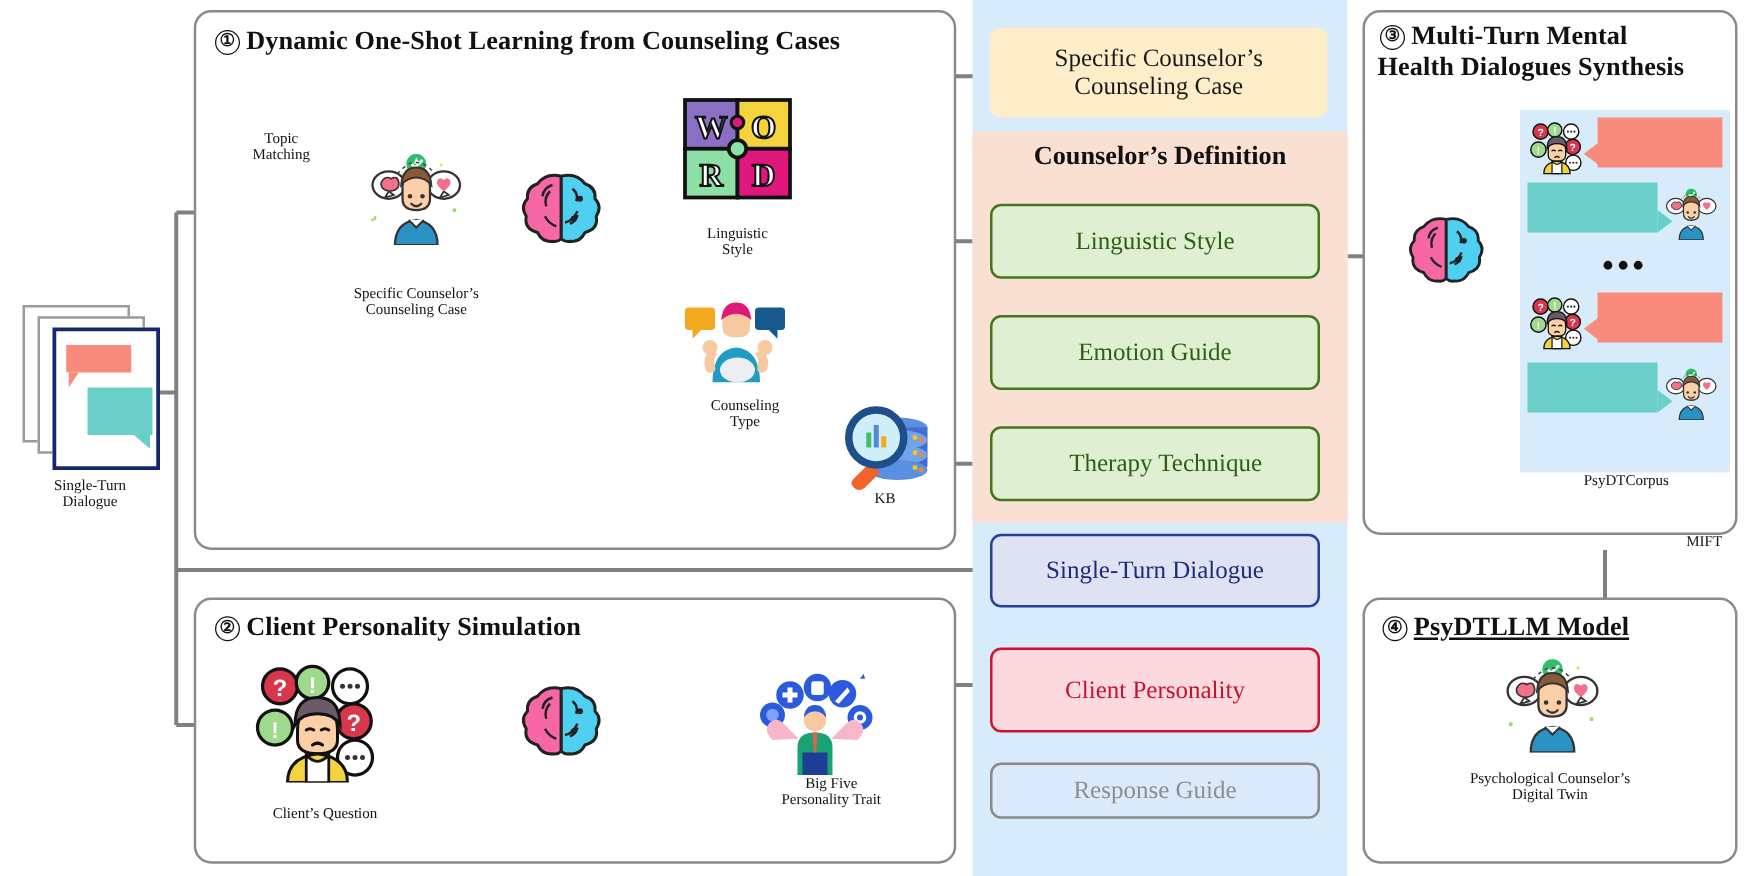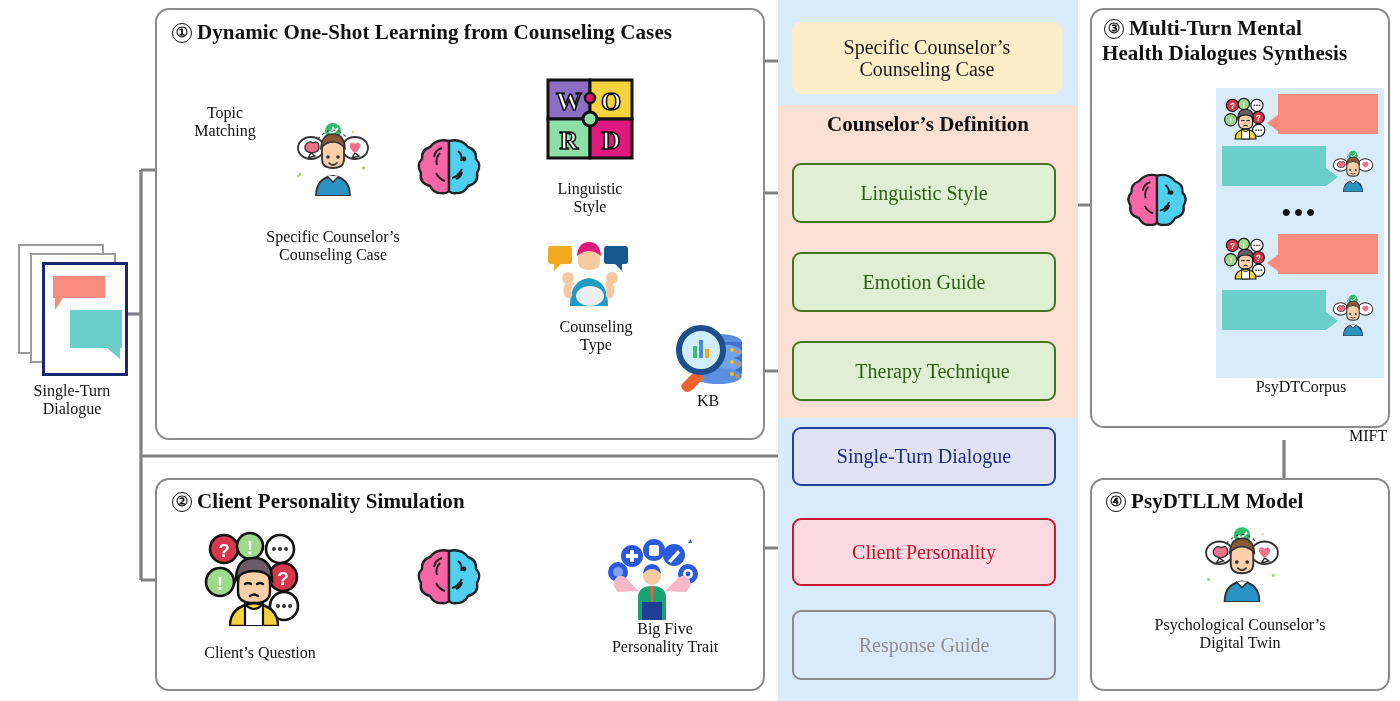--- a/index.html
+++ b/index.html
@@ -34,21 +34,21 @@
   }
   .mbox.cream { background:#fdeec9; border:1px solid #fdeec9; color:#1a1a1a; }
   .mbox.green { background:#dff0d2; border:2.2px solid #46741f; color:#2f5d16; }
   .mbox.blue  { background:#dfe2f2; border:2.4px solid #25409a; color:#1b2d7a; }
   .mbox.red   { background:#fbd9de; border:2.4px solid #cf1430; color:#c31330; }
   .mbox.gray  { background:#dbeafb; border:2.2px solid #8a8a8a; color:#8e8e8e; }
   .defhdr { position:absolute; left:778px; top:112px; width:300px; text-align:center;
             font-size:21px; font-weight:bold; color:#111; }
 
   
-  .lbl { position:absolute; text-align:center; font-size:16px; line-height:1.12; white-space:nowrap; }
+  .lbl { position:absolute; text-align:center; font-size:12px; line-height:1.12; white-space:nowrap; }
   .lbl.two { white-space:normal; }
 
   
   #corpus { position:absolute; left:1216px; top:88px; width:168px; height:290px; background:#d7ebfb; }
   .bub { position:absolute; }
   .bub.salmon { background:#f98b7d; }
   .bub.teal   { background:#69cfc8; }
   .dots { position:absolute; font-size:26px; letter-spacing:3px; color:#111; font-weight:bold; }
 
   
@@ -337,21 +337,21 @@
   </div>
 
   <div class="mbox blue" style="left:792px;top:427px;width:264px;height:59px;">
     <span>Single-Turn Dialogue</span>
   </div>
 
   <div class="mbox red" style="left:792px;top:518px;width:264px;height:68px;">
     <span>Client Personality</span>
   </div>
 
-  <div class="mbox gray" style="left:792px;top:610px;width:264px;height:70px;">
+  <div class="mbox gray" style="left:792px;top:610px;width:264px;height:45px;">
     <span>Response Guide</span>
   </div>
 
   <div class="panel" style="left:1090px;top:8px;width:300px;height:420px;"></div>
   <div class="panel-title" style="left:1104px;top:16px;line-height:1.18;white-space:normal;width:286px;">
     <span class="circnum">③</span><span>Multi-Turn Mental</span>
     <div style="margin-left:-2px;">Health Dialogues Synthesis</div>
   </div>
 
   <div class="icon" style="left:1122px;top:168px;width:70px;height:70px;">
@@ -467,21 +467,21 @@
         <path d="M22 78 q0 -18 17 -20 q17 2 17 20z" fill="#2b93c4" stroke="#333" stroke-width="1.8"></path>
         <path d="M33 58 l6 6 l6 -6" fill="#fff" stroke="#333" stroke-width="1.6"></path>
       </svg>
     </div>
   </div>
   <div class="lbl" style="left:1196px;top:378px;width:210px;">PsyDTCorpus</div>
 
   <div class="lbl" style="left:1349px;top:427px;width:90px;text-align:left;">MIFT</div>
 
   <div class="panel" style="left:1090px;top:478px;width:300px;height:213px;"></div>
-  <div class="panel-title" style="left:1106px;top:489px;">
+  <div class="panel-title" style="left:1106px;top:489px;text-decoration:underline;">
     <span class="circnum">④</span><span>PsyDTLLM Model</span>
   </div>
 
   <div class="icon" style="left:1202px;top:522px;width:80px;height:80px;">
     <svg viewBox="0 0 78 78" width="80" height="80">
       <circle cx="39" cy="13" r="8" fill="#2fbf6b"></circle>
       <path d="M35 13 l3 3 l6 -6" stroke="#fff" stroke-width="2" fill="none"></path>
       <path d="M20 26 Q30 12 39 12 Q48 12 58 26" stroke="#444" stroke-width="1.2" fill="none" stroke-dasharray="3 3"></path>
       <ellipse cx="17" cy="30" rx="13" ry="11" fill="#fff" stroke="#333" stroke-width="1.8"></ellipse>
       <path d="M14 40 l3 -5 l4 3 z" fill="#fff" stroke="#333" stroke-width="1.4"></path>

